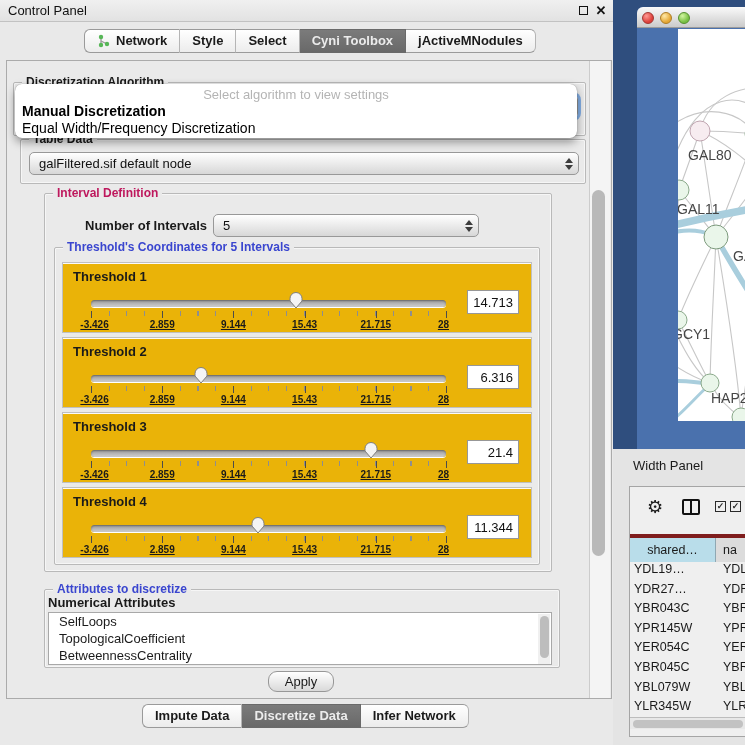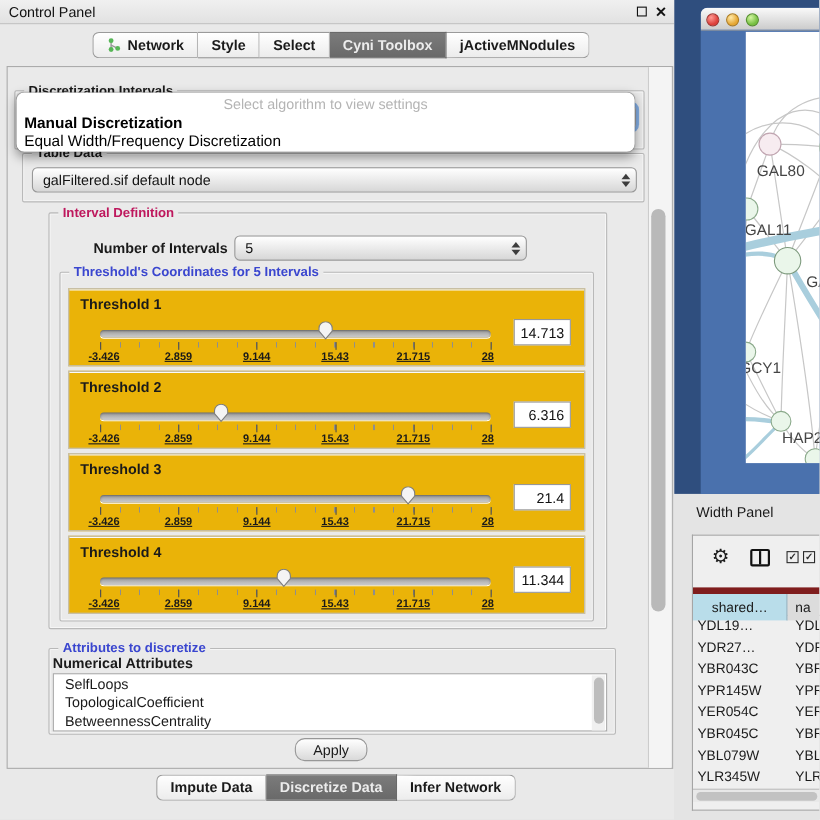--- a/index.html
+++ b/index.html
@@ -116,21 +116,21 @@
     background:#efefef; border:1px solid #a5a5a5; border-right:none; overflow:hidden; }
   .tp-toolbar-icon { position:absolute; top:9px; }
   #gear-icon { left:17px; font-family:"DejaVu Sans",sans-serif; font-size:18px; line-height:22px; color:#1c1c1c; }
   #split-icon { left:52px; top:12px; width:18px; height:16px; border:2px solid #111; border-radius:2px; }
   #split-icon i { position:absolute; left:6px; top:0; width:2px; height:12px; background:#111; display:block; }
   .cbx { position:absolute; top:14px; width:11px; height:11px; border:1.5px solid #2a2a2a;
     font-size:9px; line-height:9px; text-align:center; font-weight:bold; color:#2a2a2a; }
   #cbx-1 { left:85px; } #cbx-2 { left:100px; }
 
   #thead { position:absolute; left:0; top:47px; width:116px; height:26px; display:flex;
-    border-top:6px solid #7f1d1d; border-bottom:1px solid #9f9f9f; }
+    border-top:4px solid #7f1d1d; border-bottom:1px solid #9f9f9f; }
   .hcell { height:24px; line-height:24px; font-size:12.5px; text-align:center;
     overflow:hidden; white-space:nowrap; }
   #hcell-0 { width:86px; background:#b9ddea; border-right:1px solid #8fa8b3; }
   #hcell-1 { flex:1; background:#dcdcdc; text-align:left; padding-left:7px; }
   #tbody { position:absolute; left:0; top:73px; width:116px; height:157px; overflow:hidden; }
   .trow { display:flex; height:19.6px; line-height:19.6px; font-size:12.5px; }
   .tcell0 { width:86px; padding-left:4px; white-space:nowrap; overflow:hidden; }
   .tcell1 { flex:1; padding-left:7px; white-space:nowrap; overflow:hidden; }
   #hscroll { position:absolute; left:0; top:230px; width:116px; height:12px;
     background:#e8e8e8; border-top:1px solid #bdbdbd; }
@@ -173,21 +173,21 @@
       <div class="seg">
           <span>jActiveMNodules</span>
         </div>
     </div>
 
     <div id="outer"></div>
     <div id="vscroll"></div>
     <div id="vthumb"></div>
 
     <div class="group" style="left:13px; top:82px; width:573px; height:54px;">
-      <span class="glabel">Discretization Intervals</span>
+      <span class="glabel">Discretization Algorithm</span>
       <div class="combo focused" style="left:10px; top:12px; width:554px;">
         <span class="cval"></span>
         <span class="spin">
             <b class="up"></b>
             <b class="dn"></b>
           </span>
       </div>
     </div>
 
     <div id="popup">

